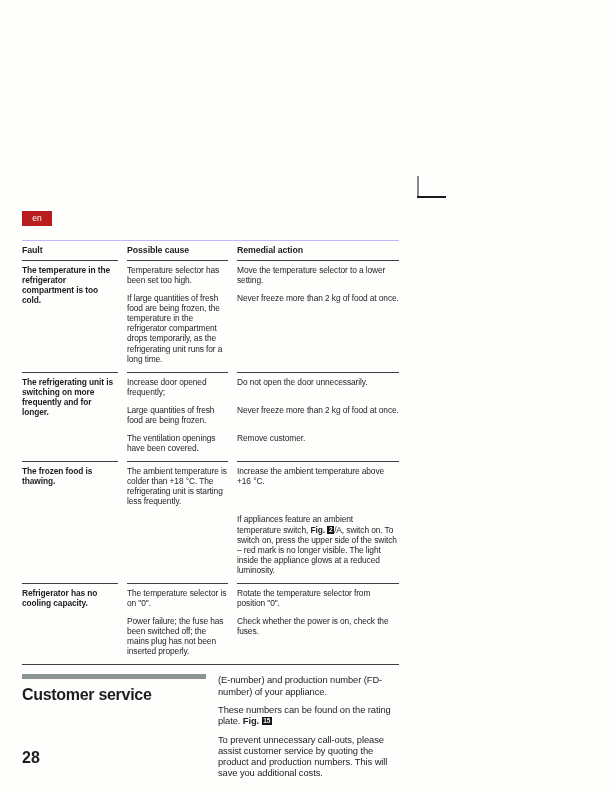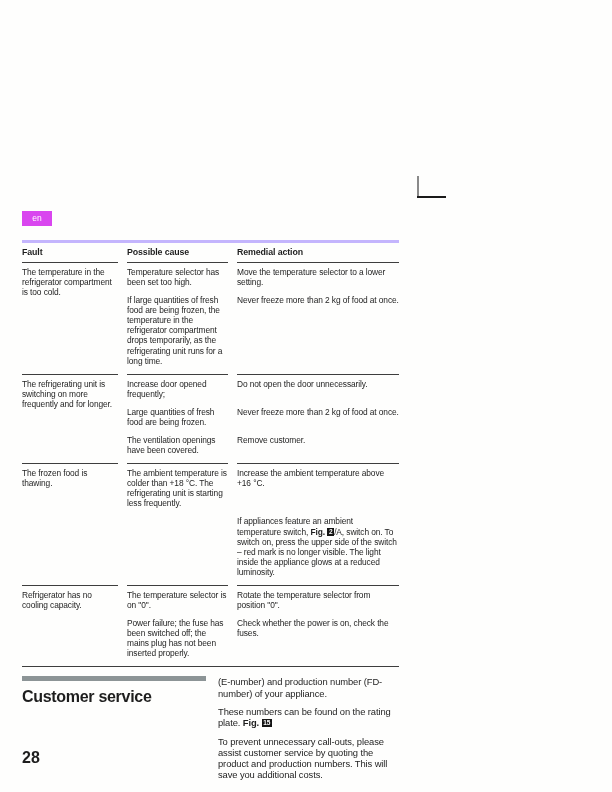--- a/index.html
+++ b/index.html
@@ -16,34 +16,34 @@
 
   
   .crop-mark { position: absolute; left: 417px; top: 176px; width: 30px; height: 23px; }
   .crop-mark .v { position: absolute; left: 0; top: 0; width: 2px; height: 21px; background: #8a8a8a; }
   .crop-mark .h { position: absolute; left: 0; top: 20px; width: 29px; height: 2px; background: #1a1a1a; }
 
   
   .lang-badge {
     position: absolute; left: 22px; top: 211px;
     width: 30px; height: 15px; line-height: 15px;
-    background: #d946ef; color: #fff;
+    background: #b91c1c; color: #fff;
     font-size: 8.5px; text-align: center;
   }
 
   .content { position: absolute; left: 22px; top: 240px; width: 377px; }
 
   
-  .tbl { border-top: 3px solid #c4b5fd; border-bottom: 1px solid #3e3e3e; }
+  .tbl { border-top: 1px solid #c4b5fd; border-bottom: 1px solid #3e3e3e; }
   .grid { display: grid; grid-template-columns: 96px 101px 1fr; column-gap: 9px; }
   .hdr { font-weight: bold; font-size: 8.8px; padding: 4px 0 5px; letter-spacing: -0.1px; }
   .sep > i { display: block; height: 0; border-top: 1px solid #3e3e3e; }
   .row { padding: 4px 0 8px; row-gap: 8px; font-size: 8.4px; line-height: 1.2; letter-spacing: -0.1px; }
   .row p { margin: 0; }
-  .fault { font-weight: normal; }
+  .fault { font-weight: bold; }
   .gc1 { grid-column: 1; } .gc2 { grid-column: 2; } .gc3 { grid-column: 3; }
   .gr1 { grid-row: 1; } .gr2 { grid-row: 2; } .gr3 { grid-row: 3; }
   .rs2 { grid-row: 1 / span 2; } .rs3 { grid-row: 1 / span 3; }
   .r0 { min-height: 105px; } .r1 { min-height: 74px; } .r2 { min-height: 100px; } .r3 { min-height: 72px; }
 
   .figbox {
     display: inline-block;
     background: #141414; color: #fff;
     font-weight: bold; font-size: 6.5px; line-height: 8px;
     padding: 0 1.5px; min-width: 7px; text-align: center;

